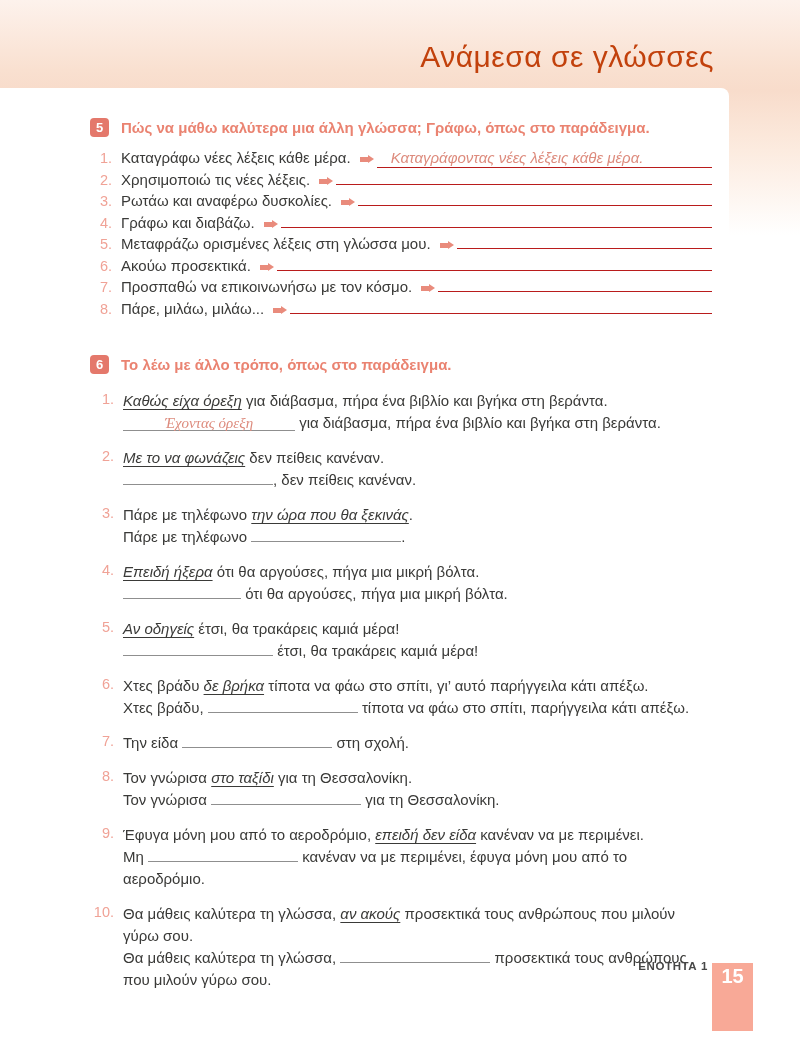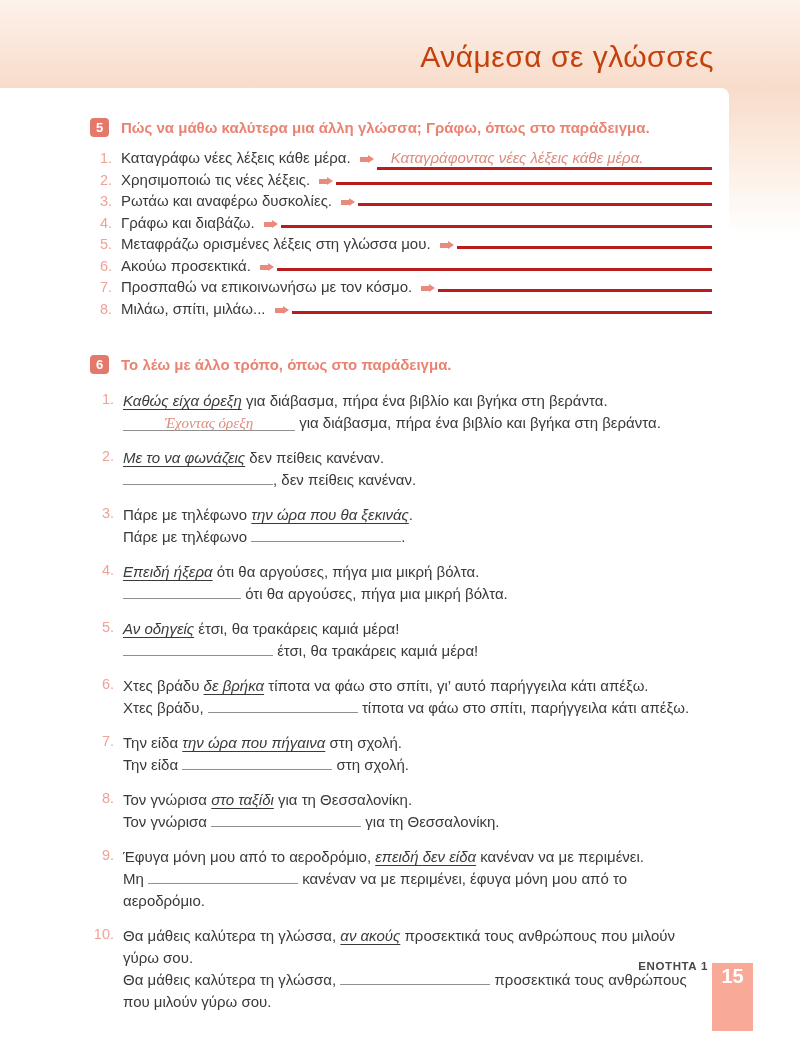--- a/index.html
+++ b/index.html
@@ -31,21 +31,21 @@
 
   
   .list5 { list-style:none; margin-top:4px; }
   .row5 { display:flex; align-items:baseline; height:21.5px; font-size:15px; }
   .num { width:22px; text-align:right; color:#f0a296; flex:0 0 22px; margin-right:9px; font-size:14.5px; }
   .prompt { white-space:nowrap; }
   .arrow { display:inline-block; position:relative; width:8px; height:5px;
            background:#e98b7c; margin:0 9px 0 9px; flex:0 0 8px; align-self:center; }
   .arrow::after { content:""; position:absolute; left:8px; top:-2px;
            border-left:6px solid #e98b7c; border-top:4.5px solid transparent; border-bottom:4.5px solid transparent; }
-  .ansline { flex:1; border-bottom:3px solid #b91c1c; padding:0 0 1px 14px;
+  .ansline { flex:1; border-bottom:1px solid #b91c1c; padding:0 0 1px 14px;
              font-style:italic; color:#dd8b7d; white-space:nowrap; overflow:hidden; }
 
   
   .list6 { list-style:none; margin-top:16px; }
   .item6 { display:flex; margin-bottom:13px; font-size:15px; }
   .item6 .num6 { width:24px; text-align:right; color:#f0a296; flex:0 0 24px; margin-right:9px; font-size:14.5px; padding-top:1px; }
   .item6 .body { flex:1; line-height:22px; }
   .useg { font-style:italic; text-decoration:underline; text-underline-offset:3px; }
   .blank { display:inline-block; border-bottom:1px solid #8f8f8f; height:15px;
            text-align:center; font-style:italic; color:#dd8b7d; vertical-align:baseline; line-height:15px;font-family:Liberation Serif, serif; }
@@ -107,21 +107,21 @@
           <span class="ansline"></span>
         </li>
         <li class="row5">
           <span class="num">7.</span>
           <span class="prompt">Προσπαθώ να επικοινωνήσω με τον κόσμο.</span>
           <span class="arrow"></span>
           <span class="ansline"></span>
         </li>
         <li class="row5">
           <span class="num">8.</span>
-          <span class="prompt">Μιλάω, σπίτι, μιλάω...</span>
+          <span class="prompt">Πάρε, μιλάω, μιλάω...</span>
           <span class="arrow"></span>
           <span class="ansline"></span>
         </li>
       </ol>
   </section>
 
   <section>
     <div class="ex-head" style="margin-top:34px;">
       <span class="badge">6</span>
       <span class="ex-title">Το λέω με άλλο τρόπο, όπως στο παράδειγμα.</span>
@@ -165,21 +165,20 @@
         <li class="item6">
           <span class="num6">6.</span>
           <div class="body">
             <div class="line1"><span class="seg">Χτες βράδυ </span><span class="useg">δε βρήκα</span><span class="seg"> τίποτα να φάω στο σπίτι, γι’ αυτό παρήγγειλα κάτι απέξω.</span></div>
             <div class="line2"><span class="seg">Χτες βράδυ, </span><span class="blank" style="width: 150px;"></span><span class="seg"> τίποτα να φάω στο σπίτι, παρήγγειλα κάτι απέξω.</span></div>
           </div>
         </li>
         <li class="item6">
           <span class="num6">7.</span>
           <div class="body">
-            <div class="line1"><span class="seg">Την είδα </span><span class="useg">την ώρα που πήγαινα</span><span class="seg"> στη σχολή.</span></div>
             <div class="line2"><span class="seg">Την είδα </span><span class="blank" style="width: 150px;"></span><span class="seg"> στη σχολή.</span></div>
           </div>
         </li>
         <li class="item6">
           <span class="num6">8.</span>
           <div class="body">
             <div class="line1"><span class="seg">Τον γνώρισα </span><span class="useg">στο ταξίδι</span><span class="seg"> για τη Θεσσαλονίκη.</span></div>
             <div class="line2"><span class="seg">Τον γνώρισα </span><span class="blank" style="width: 150px;"></span><span class="seg"> για τη Θεσσαλονίκη.</span></div>
           </div>
         </li>

